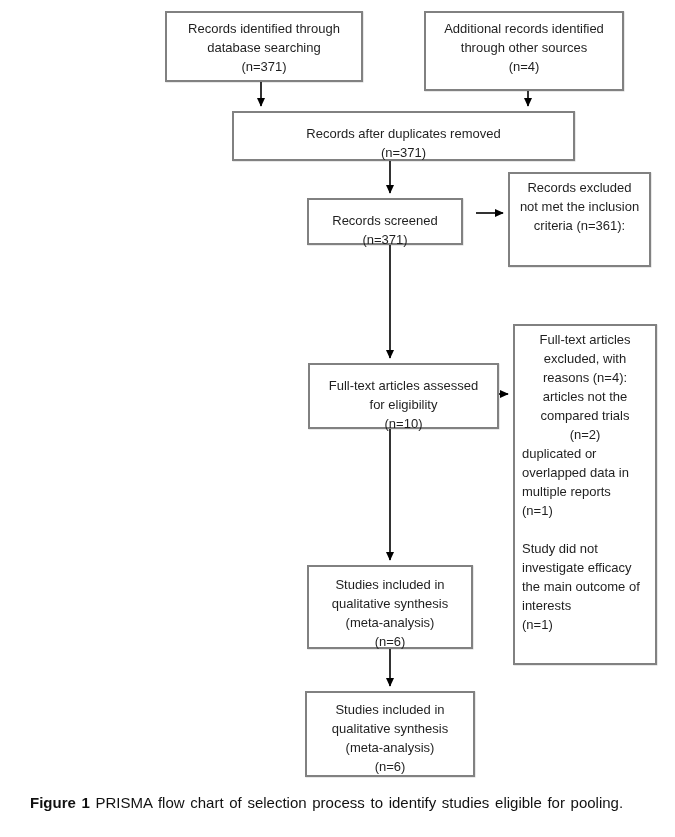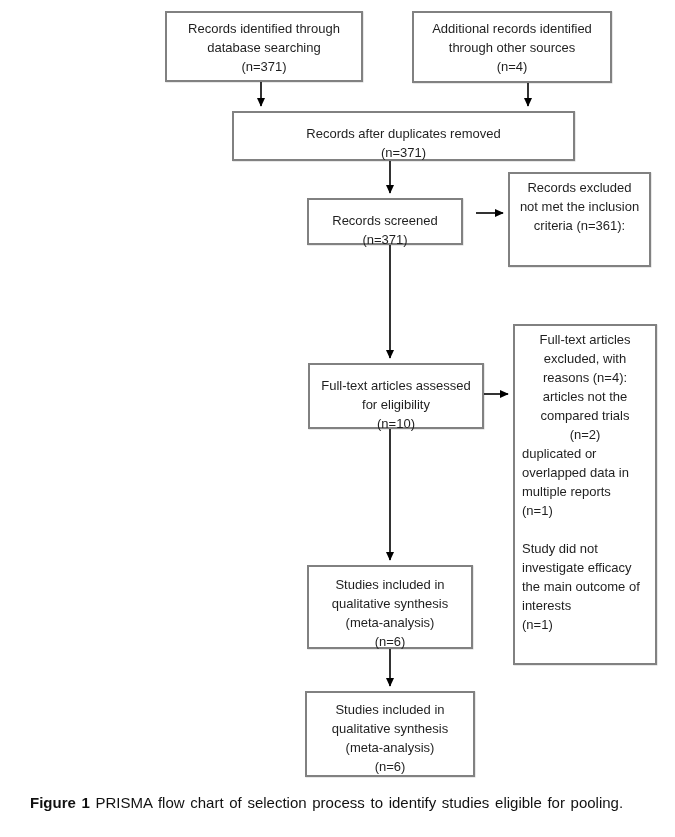--- a/index.html
+++ b/index.html
@@ -86,21 +86,21 @@
     <line x1="476" y1="213" x2="503" y2="213" marker-end="url(#ah)"></line>
     <line x1="476" y1="394" x2="508" y2="394" marker-end="url(#ah)"></line>
   </svg>
 
   <div class="box pt6" style="left:165px; top:11px; width:198px; height:71px;">
     <div class="ln">Records identified through</div>
     <div class="ln">database searching</div>
     <div class="ln">(n=371)</div>
   </div>
 
-  <div class="box pt6" style="left:412px; top:11px; width:200px; height:72px;">
+  <div class="box pt6" style="left:424px; top:11px; width:200px; height:80px;">
     <div class="ln">Additional records identified</div>
     <div class="ln">through other sources</div>
     <div class="ln">(n=4)</div>
   </div>
 
   <div class="box pt5" style="left:232px; top:111px; width:343px; height:50px;">
     <div class="ln">Records after duplicates removed</div>
     <div class="ln">(n=371)</div>
   </div>
 
@@ -108,21 +108,21 @@
     <div class="ln">Records screened</div>
     <div class="ln">(n=371)</div>
   </div>
 
   <div class="box pt4" style="left:508px; top:172px; width:143px; height:95px;">
     <div class="ln">Records excluded</div>
     <div class="ln">not met the inclusion</div>
     <div class="ln">criteria (n=361):</div>
   </div>
 
-  <div class="box pt5" style="left:308px; top:363px; width:176px; height:66px;">
+  <div class="box pt5" style="left:308px; top:363px; width:191px; height:66px;">
     <div class="ln">Full-text articles assessed</div>
     <div class="ln">for eligibility</div>
     <div class="ln">(n=10)</div>
   </div>
 
   <div class="box tall pt12" style="left:513px; top:324px; width:144px; height:341px;">
     <div class="grp center">
       <div class="ln">Full-text articles</div>
       <div class="ln">excluded, with</div>
       <div class="ln">reasons (n=4):</div>

